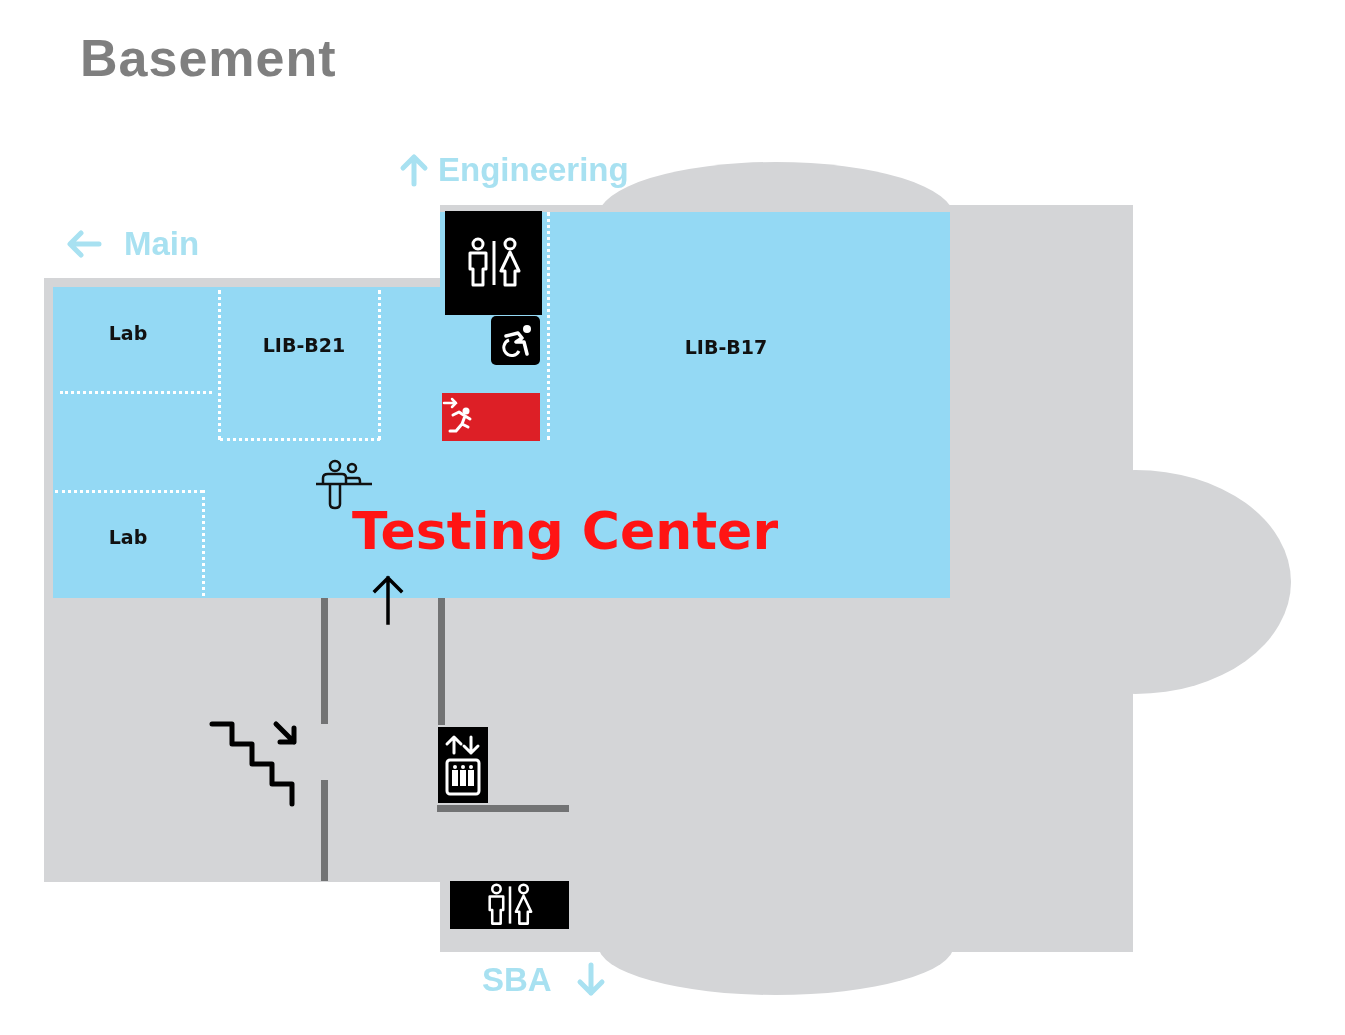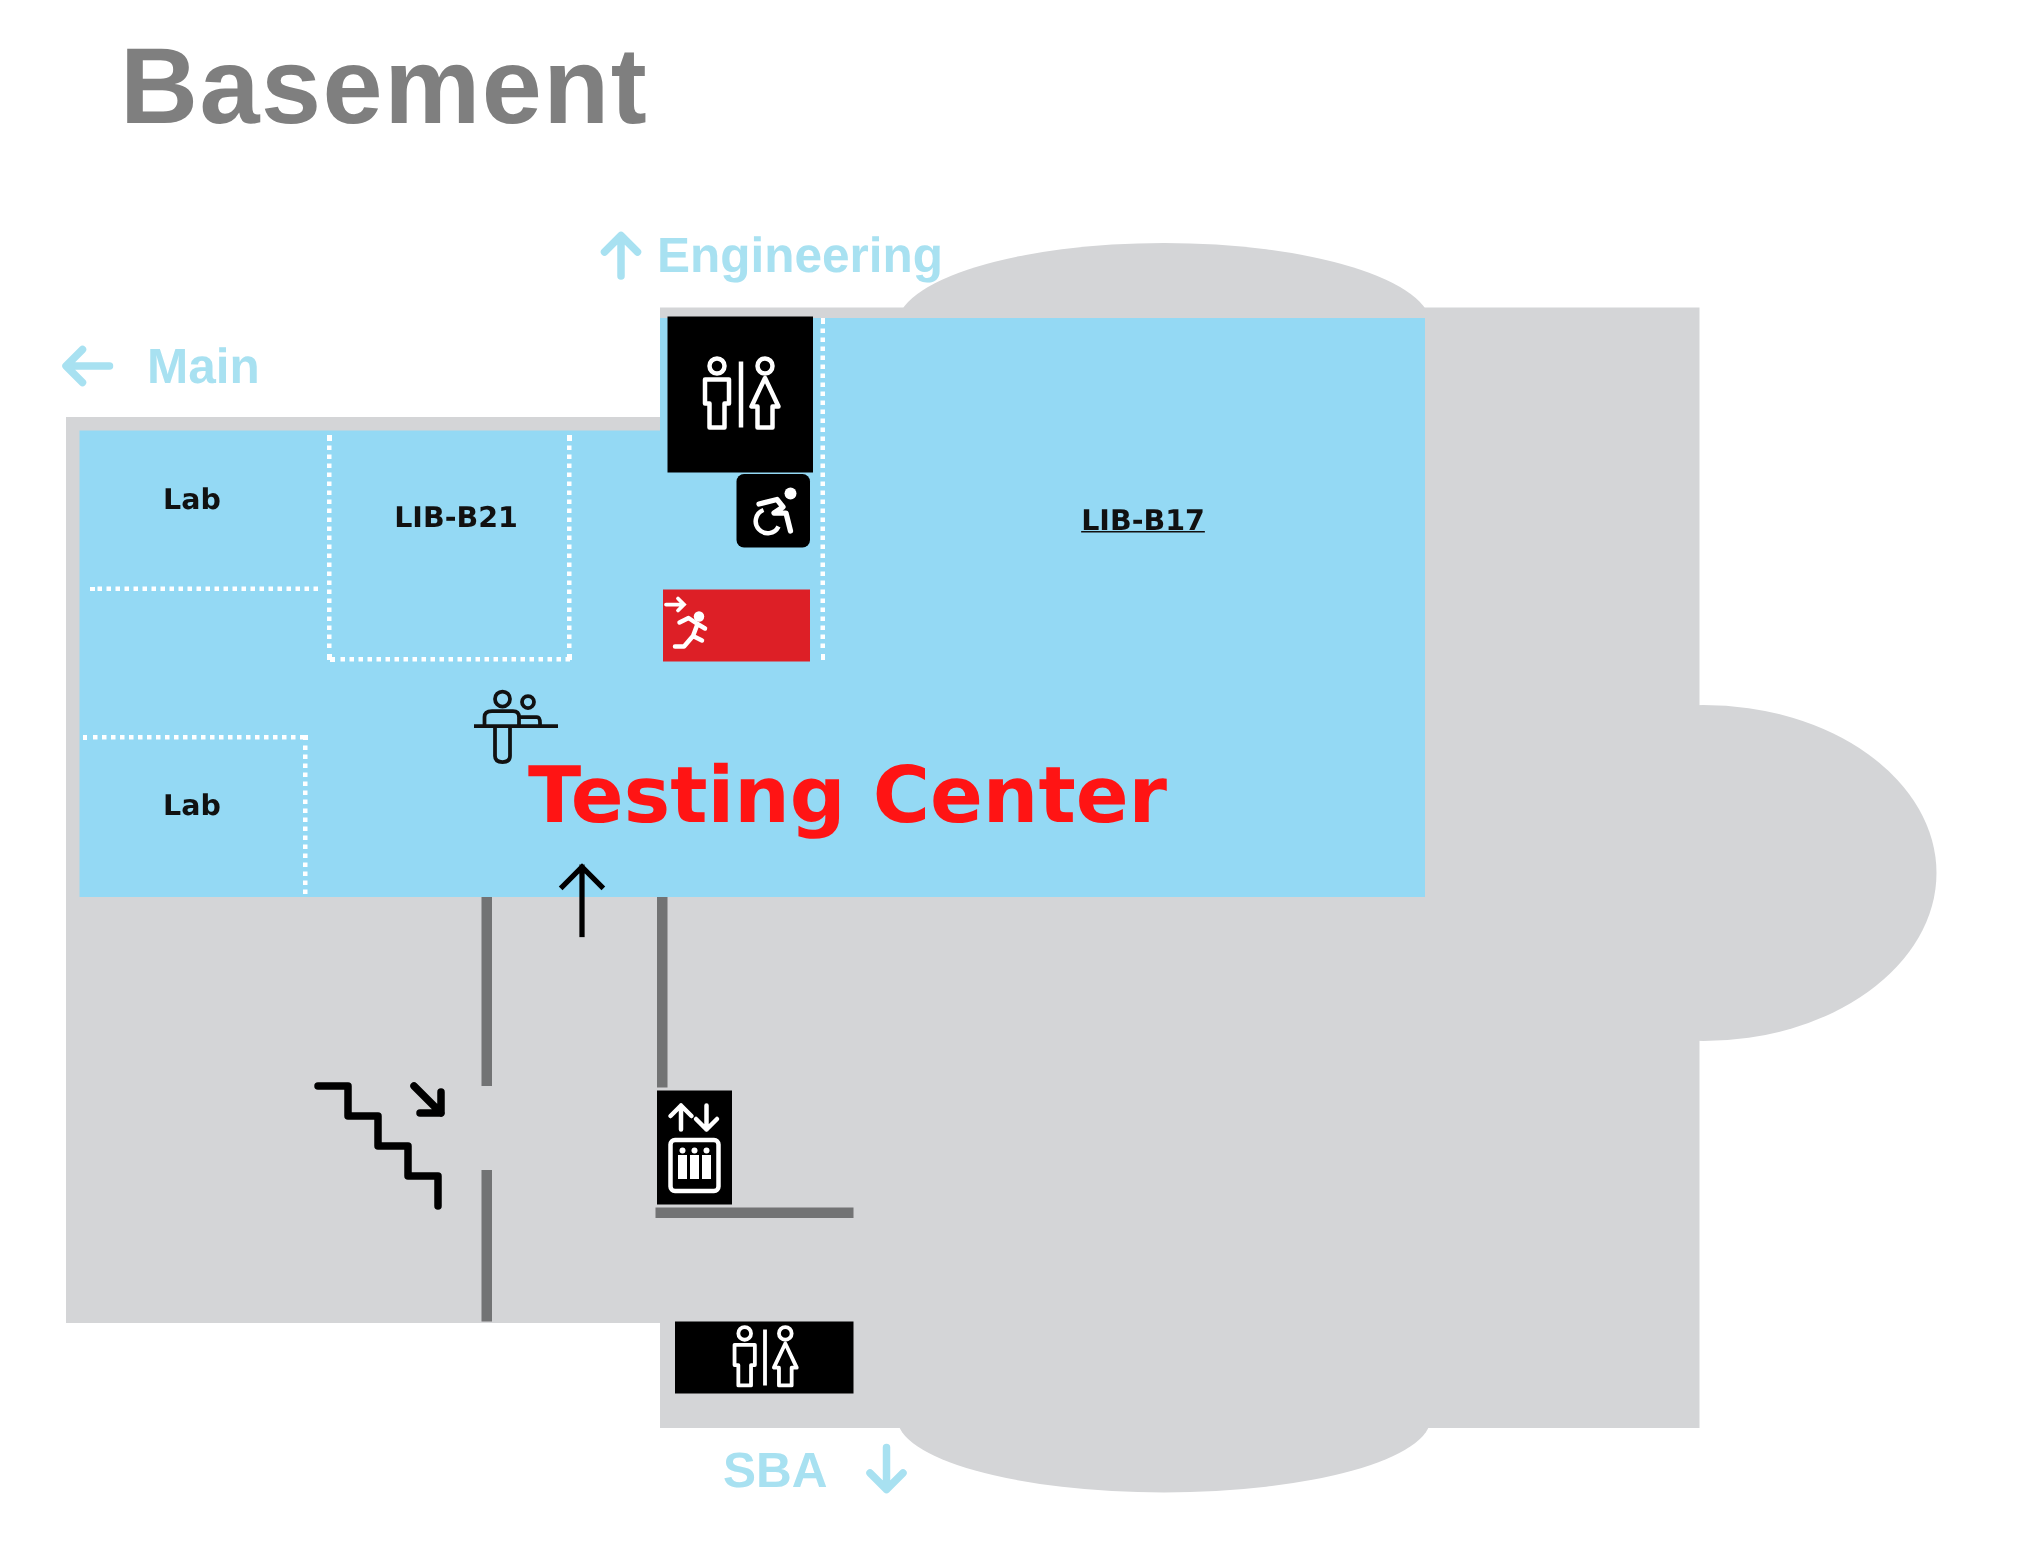--- a/index.html
+++ b/index.html
@@ -1,18 +1,18 @@
 <!DOCTYPE html>
 <html><head>
 <meta charset="utf-8">
 <style>
   html, body { margin:0; padding:0; background:#ffffff; }
   body { width:1345px; height:1035px; position:relative; overflow:hidden; font-family:"Liberation Sans", sans-serif; }
   .abs { position:absolute; }
-  .title { left:80px; top:8px; font-size:72px; font-weight:bold; color:#7f7f7f; letter-spacing:1px; line-height:100px; }
+  .title { left:80px; top:8px; font-size:52px; font-weight:bold; color:#7f7f7f; letter-spacing:1px; line-height:100px; }
   .dir { color:#a8e1f1; font-weight:bold; font-size:33px; line-height:40px; display:flex; align-items:center; gap:8px;justify-content:center; }
   .gray { background:#d4d5d7; }
   .blue { background:#94d9f4; }
   .ellipse { background:#d4d5d7; border-radius:50%; }
   .room-label { font-family:"DejaVu Sans", sans-serif; font-weight:bold; font-size:19px; color:#111; text-align:center; }
   .dot-v { border-left:3px dotted #ffffff; width:0; }
   .dot-h { border-top:3px dotted #ffffff; height:0; }
   .wall { background:#727374; }
   .black-tile { background:#000; display:flex; align-items:center; justify-content:center; }
   .red-tile { background:#dd1f26; }
@@ -22,21 +22,21 @@
 <body>
 
 <div class="abs title">Basement</div>
 
 <div class="abs dir" style="left:398px; top:150px;">
   <svg width="32" height="34" viewBox="0 0 32 34">
     <path d="M16 31 V5 M5 15 L16 4 L27 15" stroke="#a8e1f1" stroke-width="5" fill="none" stroke-linecap="round" stroke-linejoin="round"></path>
   </svg>
   <span>Engineering</span>
 </div>
-<div class="abs dir" style="left:40px; top:224px;gap:22px;">
+<div class="abs dir" style="left:66px; top:224px;gap:22px;">
   <svg width="36" height="34" viewBox="0 0 36 34">
     <path d="M33 17 H5 M15 6 L4 17 L15 28" stroke="#a8e1f1" stroke-width="5" fill="none" stroke-linecap="round" stroke-linejoin="round"></path>
   </svg>
   <span>Main</span>
 </div>
 <div class="abs dir" style="left:482px; top:960px;gap:23px;">
   <span>SBA</span>
   <svg width="32" height="36" viewBox="0 0 32 36">
     <path d="M16 3 V31 M5 20 L16 31 L27 20" stroke="#a8e1f1" stroke-width="5" fill="none" stroke-linecap="round" stroke-linejoin="round"></path>
   </svg>
@@ -54,21 +54,21 @@
 <div class="abs dot-v" style="left:547px; top:212px; height:228px;"></div>
 <div class="abs dot-v" style="left:218px; top:290px; height:150px;"></div>
 <div class="abs dot-v" style="left:378px; top:290px; height:150px;"></div>
 <div class="abs dot-h" style="left:220px; top:438px; width:160px;"></div>
 <div class="abs dot-h" style="left:60px; top:391px; width:152px;"></div>
 <div class="abs dot-h" style="left:55px; top:490px; width:148px;"></div>
 <div class="abs dot-v" style="left:202px; top:490px; height:106px;"></div>
 
 <div class="abs room-label" style="left:88px; top:322px; width:80px;">Lab</div>
 <div class="abs room-label" style="left:254px; top:322px; width:100px;margin-top:12px;">LIB-B21</div>
-<div class="abs room-label" style="left:712px; top:336px; width:100px;text-decoration:underline;">LIB-B17</div>
+<div class="abs room-label" style="left:676px; top:336px; width:100px;">LIB-B17</div>
 <div class="abs room-label" style="left:88px; top:526px; width:80px;">Lab</div>
 
 <div class="abs center-label" style="left:352px; top:496px;">Testing Center</div>
 
 <div class="abs black-tile" style="left:445px; top:211px; width:97px; height:104px;">
   <svg width="60" height="52" viewBox="0 0 60 52">
     <g fill="none" stroke="#fff" stroke-width="3" stroke-linejoin="round">
       <circle cx="14" cy="7" r="5"></circle>
       <path d="M6 16 H22 V32 H19 V48 H9 V32 H6 Z"></path>
       <line x1="30" y1="4" x2="30" y2="48"></line>

